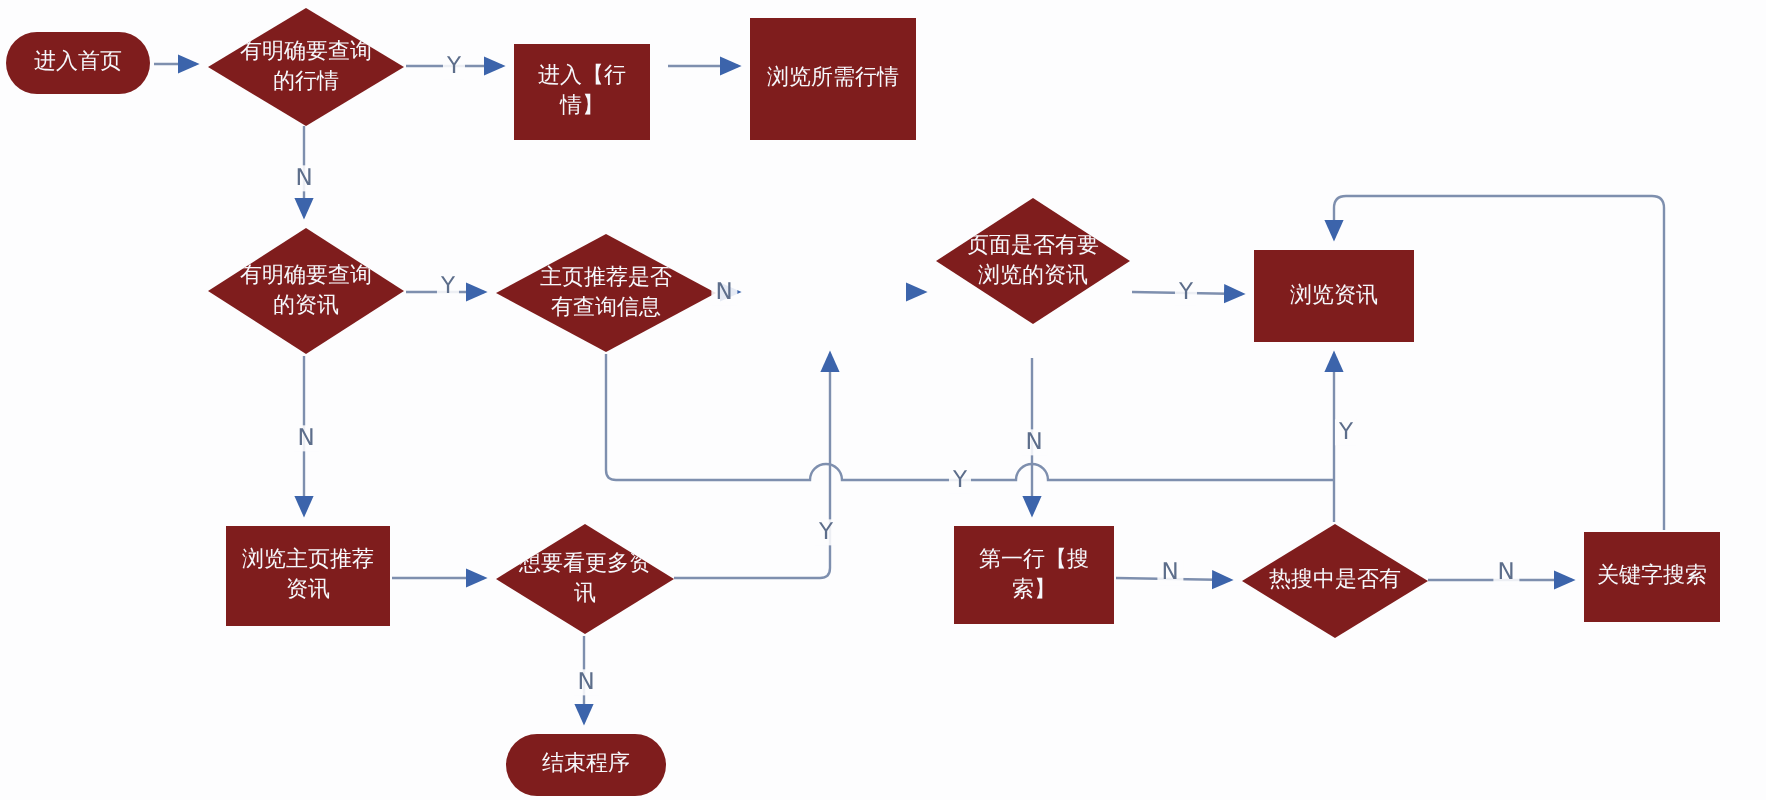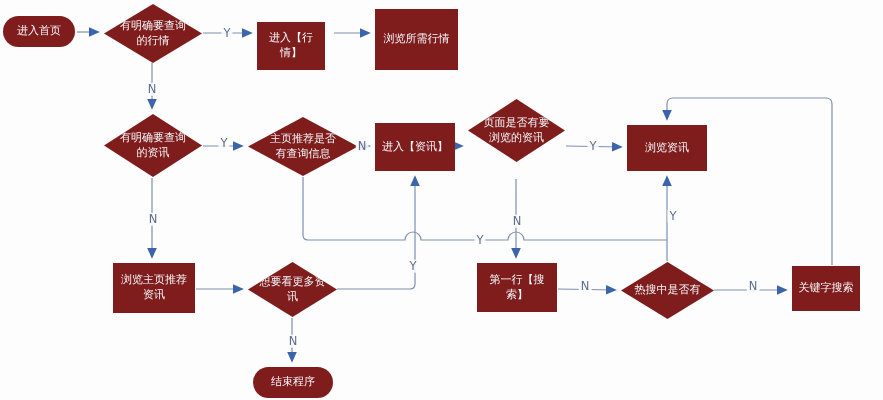--- a/index.html
+++ b/index.html
@@ -74,23 +74,20 @@
   <div class="node diamond" style="left:104px;top:114px;width:98px;height:63px">
     <span class="node-label">有明确要查询
 的资讯</span>
   </div>
 
   <div class="node diamond" style="left:248px;top:117px;width:110px;height:59px">
     <span class="node-label">主页推荐是否
 有查询信息</span>
   </div>
 
-  <div class="node" style="left:375px;top:123px;width:80px;height:48px">
-    <span class="node-label">进入【资讯】</span>
-  </div>
 
   <div class="node diamond" style="left:468px;top:99px;width:97px;height:63px">
     <span class="node-label">页面是否有要
 浏览的资讯</span>
   </div>
 
   <div class="node" style="left:627px;top:125px;width:80px;height:46px">
     <span class="node-label">浏览资讯</span>
   </div>
 

